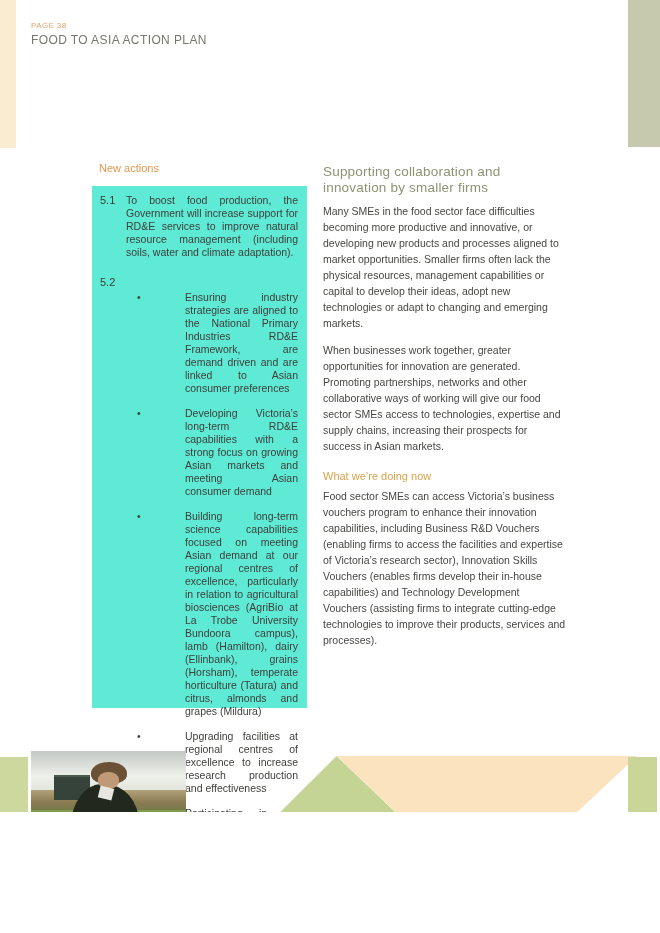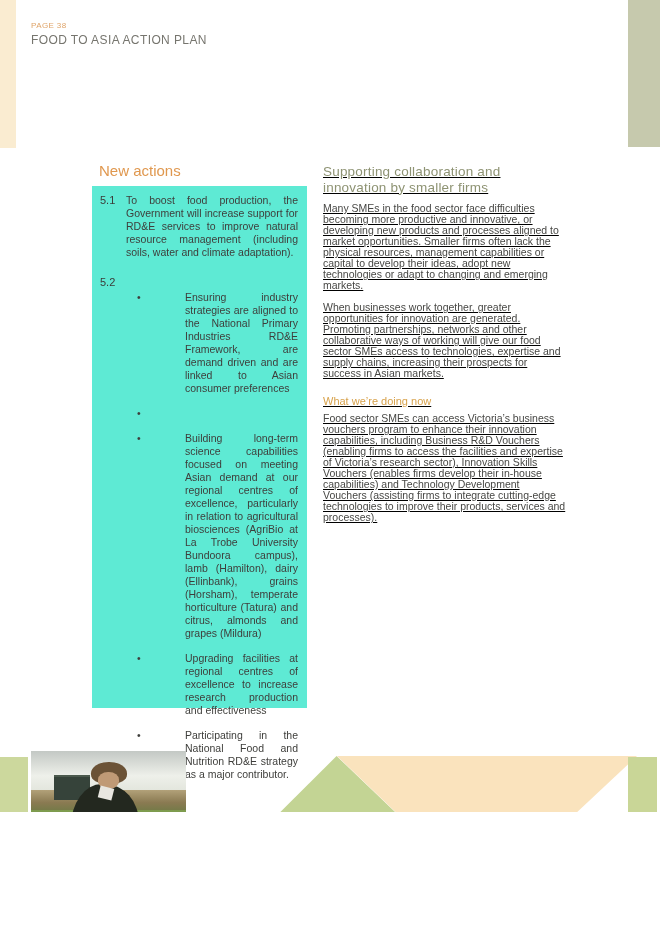--- a/index.html
+++ b/index.html
@@ -8,35 +8,35 @@
 
   
   .strip-top-left{position:absolute;left:0;top:0;width:16px;height:148px;background:#faecd1;}
   .strip-top-right{position:absolute;left:628px;top:0;width:32px;height:147px;background:#c6c9ad;}
 
   
   .page-label{position:absolute;left:31px;top:21px;font-size:8px;letter-spacing:.4px;color:#dfa469;}
   .doc-title{position:absolute;left:31px;top:33px;font-size:12px;letter-spacing:.4px;color:#76756e;}
 
   
-  .new-actions{position:absolute;left:99px;top:162px;font-size:15px;color:#e0984f;}
+  .new-actions{position:absolute;left:99px;top:162px;font-size:11px;color:#e0984f;}
   .action-box{position:absolute;left:92px;top:186px;width:215px;height:522px;background:#5eead4;box-sizing:border-box;padding:8px 9px 0 8px;}
   .action-item{display:flex;align-items:flex-start;}
   .action-item + .action-item{margin-top:17px;}
   .action-num{flex:0 0 26px;font-size:11px;color:#3c3c39;padding-top:0;}
   .action-text{flex:1;font-size:10.5px;line-height:13px;color:#3e3e3b;text-align:justify;}
   .action-bullets{margin-top:15px;}
   .bullet-row{display:flex;margin-bottom:12px;}
   .bullet-glyph{flex:0 0 22px;padding-left:11px;font-size:10.5px;line-height:13px;color:#3e3e3b;box-sizing:border-box;}
   .bullet-text{flex:1;font-size:10.5px;line-height:13px;color:#3e3e3b;text-align:justify;margin-left:37px;}
 
   
-  .right-col{position:absolute;left:323px;top:164px;width:256px;text-decoration:underline;}
+  .right-col{position:absolute;left:323px;top:164px;width:256px;}
   .right-heading{font-size:13.5px;line-height:15.5px;letter-spacing:.2px;color:#8e9373;font-weight:normal;margin:0 0 8px 0;max-width:218px;}
-  .body-para{font-size:10.5px;line-height:11px;color:#474744;margin:0 13px 11px 0;}
+  .body-para{font-size:10.5px;line-height:16px;color:#474744;margin:0 13px 11px 0;}
   .doing-now{font-size:11px;color:#d8a24b;margin:16px 0 6px 0;}
 
   
   .strip-bot-left{position:absolute;left:0;top:757px;width:28px;height:141px;background:#ccd89d;}
   .strip-bot-right{position:absolute;left:628px;top:757px;width:29px;height:141px;background:#c9d697;}
   .tri-green{position:absolute;left:194px;top:756px;width:291px;height:142px;background:#c3d494;
              clip-path:polygon(0% 100%,49% 0%,100% 100%);}
   .tri-peach{position:absolute;left:337px;top:756px;width:300px;height:142px;background:#fae3bd;
              clip-path:polygon(0% 0%,100% 0%,49.5% 100%);}
 
@@ -79,20 +79,21 @@
     <div class="action-item">
       <div class="action-num">5.2</div>
       <div class="action-text">
         <div class="action-bullets">
           <div class="bullet-row">
             <div class="bullet-glyph">•</div>
             <div class="bullet-text">Ensuring industry strategies are aligned to the National Primary Industries RD&amp;E Framework, are demand driven and are linked to Asian consumer preferences</div>
           </div>
           <div class="bullet-row">
             <div class="bullet-glyph">•</div>
+            <div class="bullet-text">Developing Victoria’s long-term RD&amp;E capabilities with a strong focus on growing Asian markets and meeting Asian consumer demand</div>
           </div>
           <div class="bullet-row">
             <div class="bullet-glyph">•</div>
             <div class="bullet-text">Building long-term science capabilities focused on meeting Asian demand at our regional centres of excellence, particularly in relation to agricultural biosciences (AgriBio at La Trobe University Bundoora campus), lamb (Hamilton), dairy (Ellinbank), grains (Horsham), temperate horticulture (Tatura) and citrus, almonds and grapes (Mildura)</div>
           </div>
           <div class="bullet-row">
             <div class="bullet-glyph">•</div>
             <div class="bullet-text">Upgrading facilities at regional centres of excellence to increase research production and effectiveness</div>
           </div>
           <div class="bullet-row">

